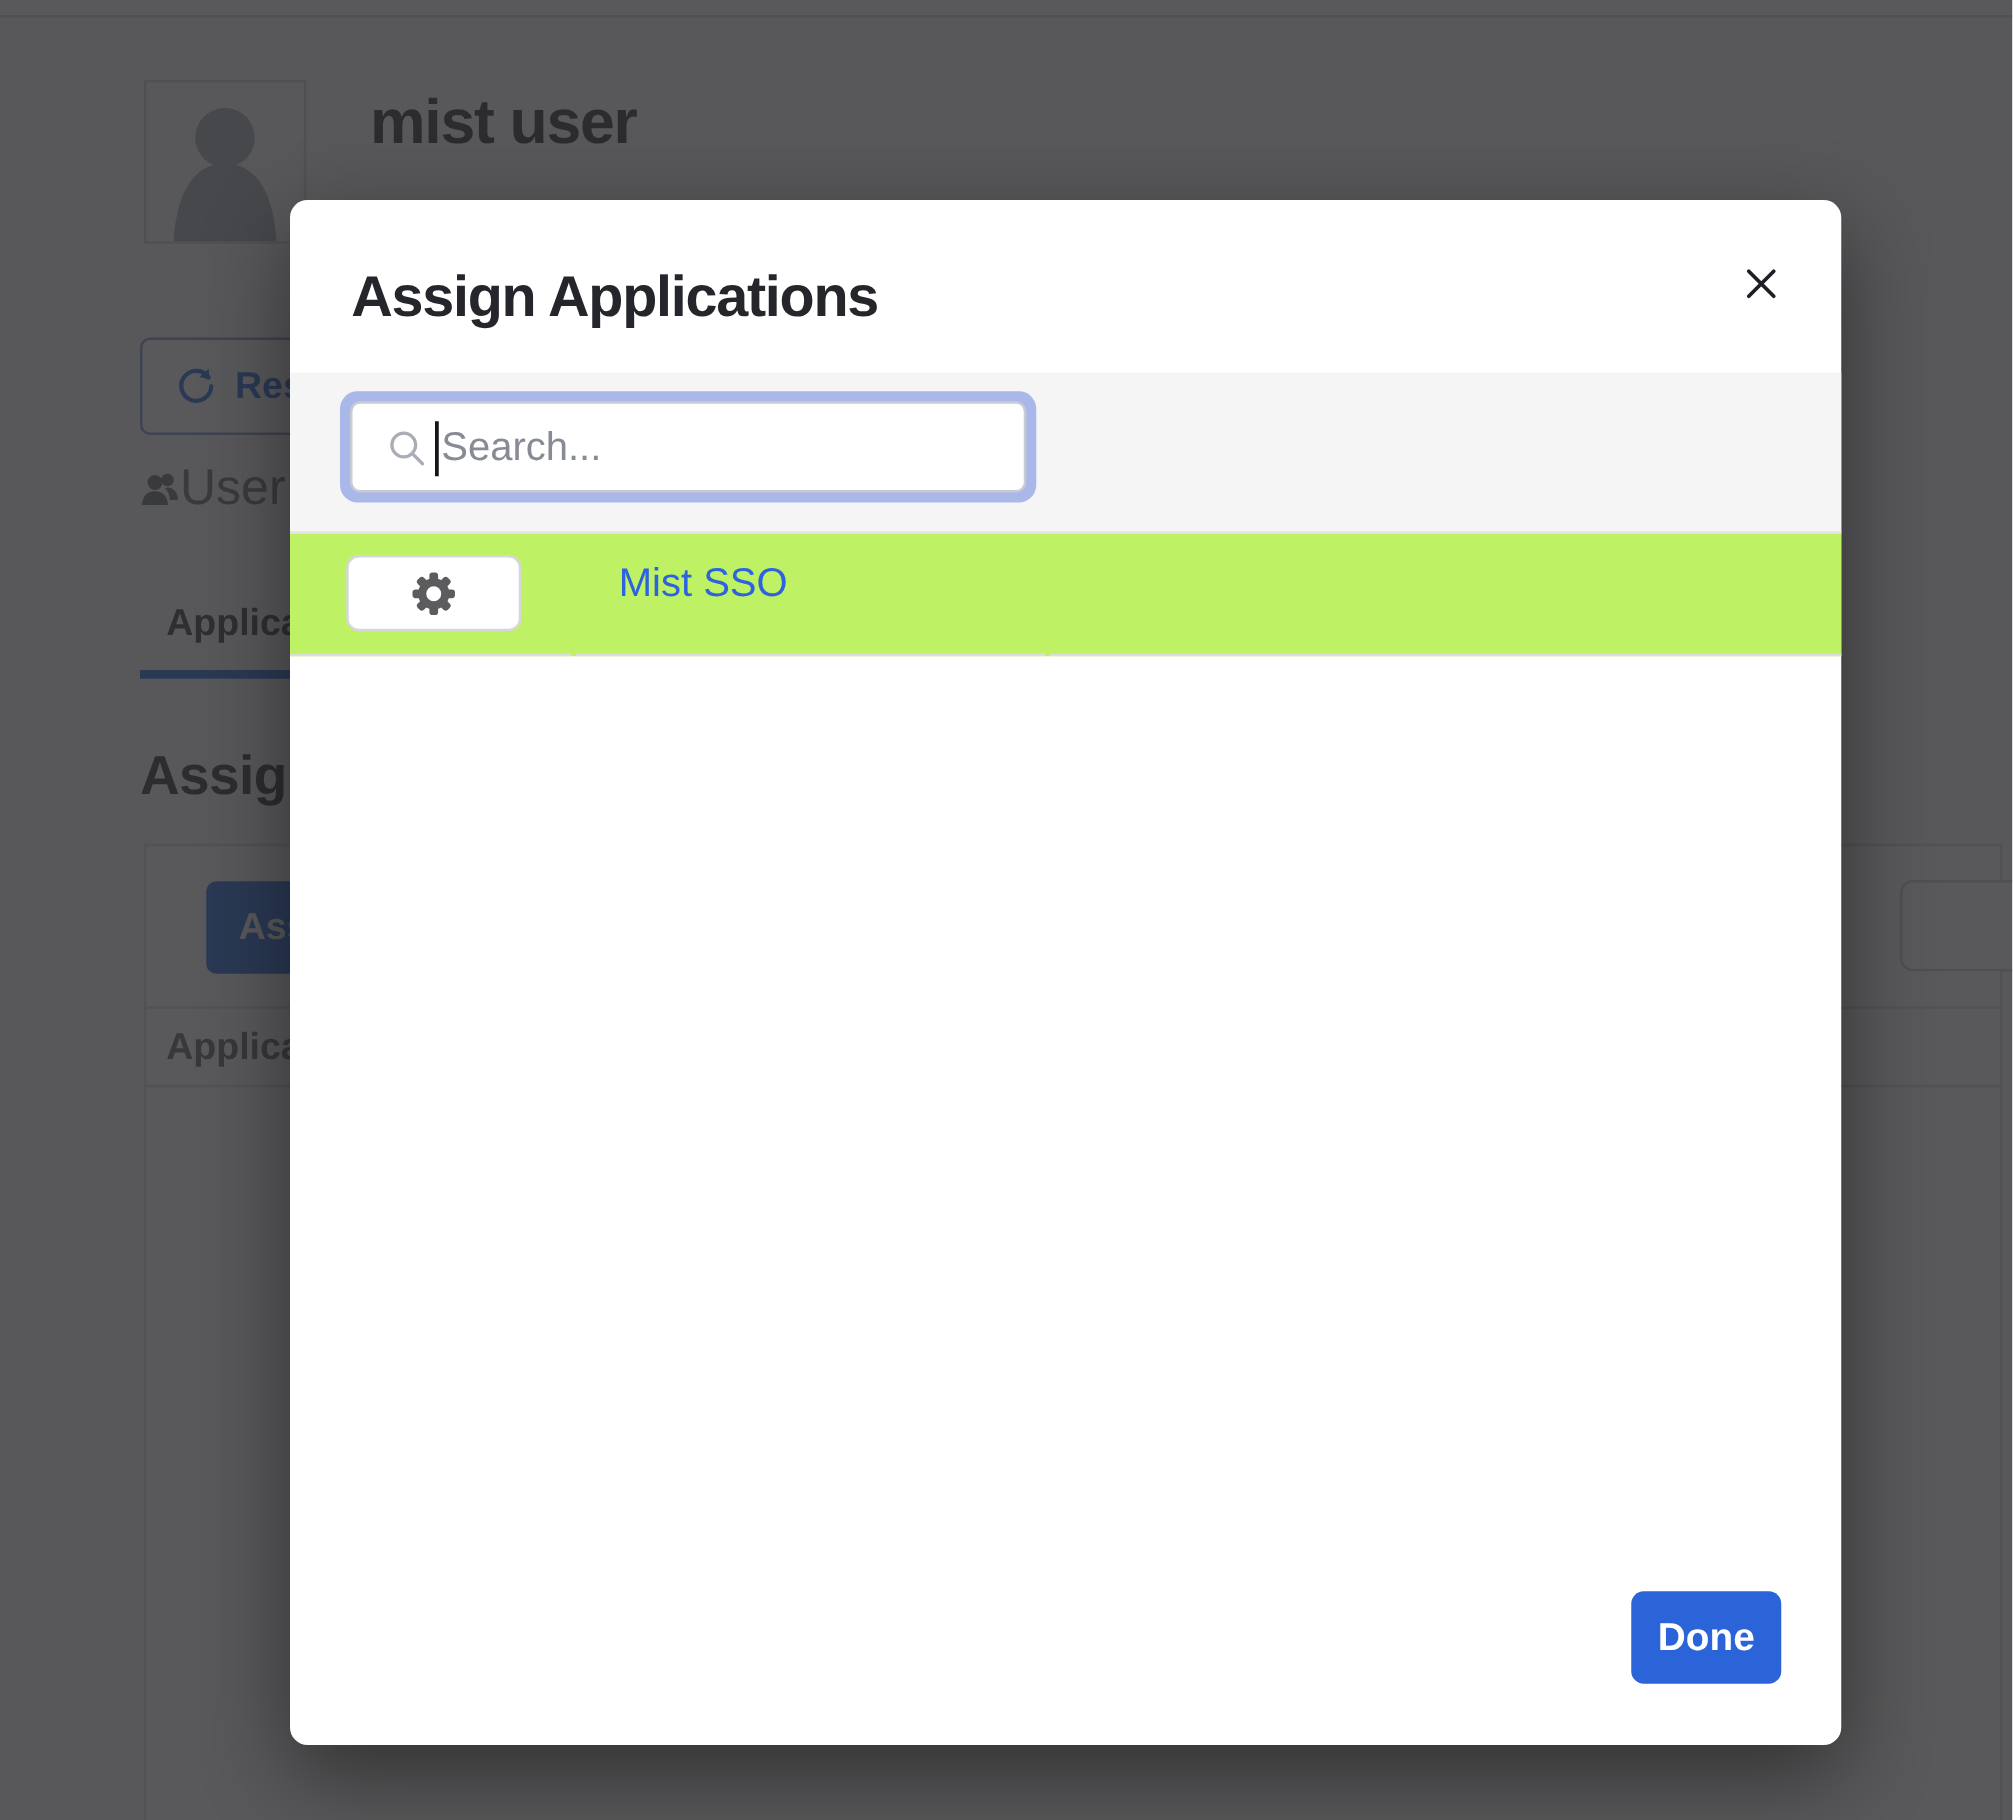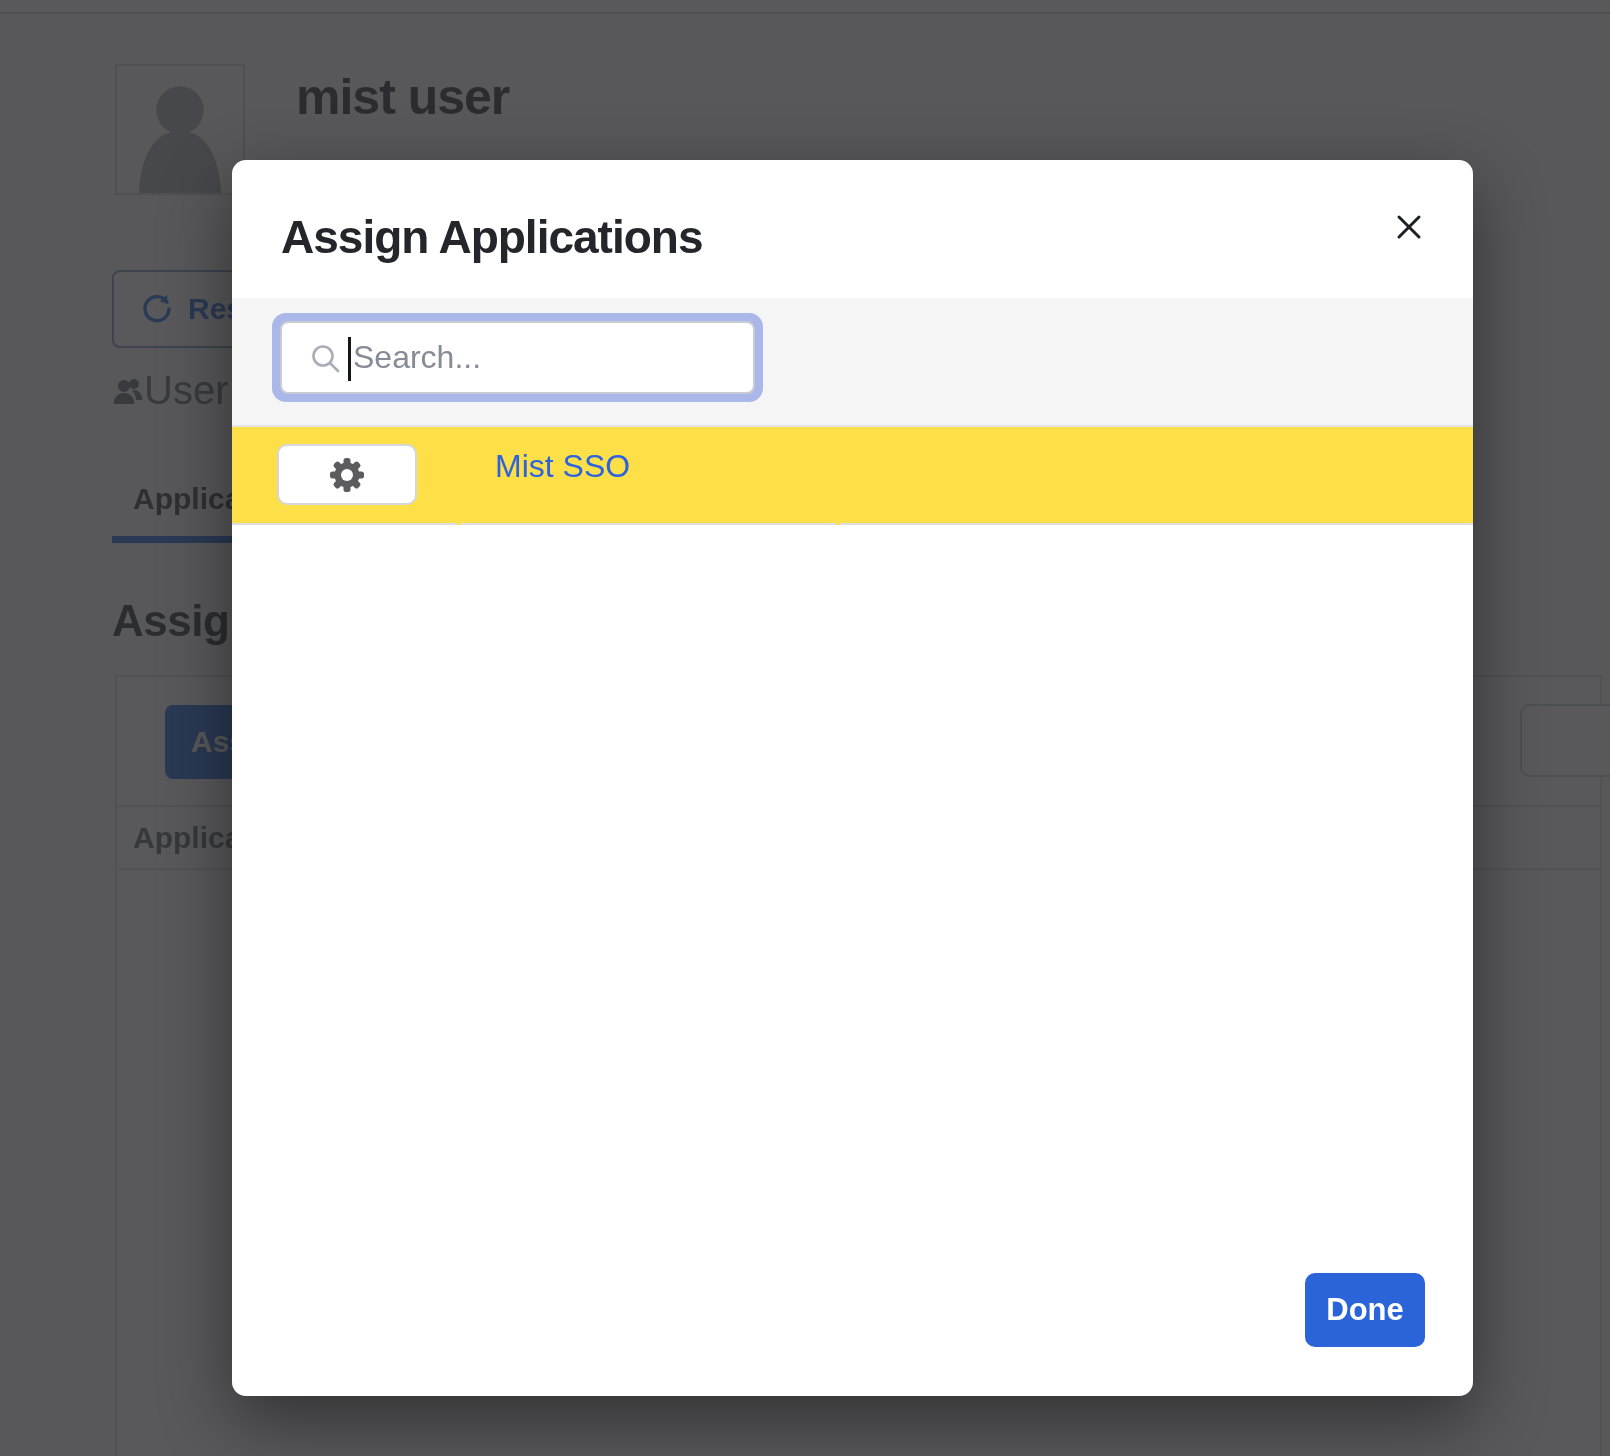--- a/index.html
+++ b/index.html
@@ -91,21 +91,21 @@
   .modal-close{
     position:absolute; left:1152px; top:42px; width:50px; height:50px;
     background:none; border:none; cursor:pointer;
     display:flex; align-items:center; justify-content:center;
   }
   .search-band{
     position:absolute; left:0; top:138px; width:100%; height:129px;
     background:#f5f5f6; border-bottom:2px solid #e3e4e8;
   }
   .search-wrap{
-    position:absolute; left:40px; top:15px; width:491px; height:89px;
+    position:absolute; left:40px; top:15px; width:557px; height:89px;
     background:#a9b7e9; border-radius:14px; padding:8px;
   }
   .search-inner{
     position:relative; width:100%; height:100%;
     background:#ffffff; border:2px solid #c9cbd4; border-radius:8px;
   }
   .search-inner svg{ position:absolute; left:27px; top:19px; }
   .search-input{
     position:absolute; inset:0; width:100%; height:100%;
     border:none; outline:none; background:transparent;
@@ -114,21 +114,21 @@
   }
   .search-input::placeholder{ color:#868b96; opacity:1; }
   .search-caret{
     position:absolute; left:66px; top:14px; width:3px; height:44px;
     background:#15161a; animation:blink 1.1s step-end infinite;
   }
   @keyframes blink { 50% { opacity:0; } }
 
   .app-row{
     position:absolute; left:0; top:267px; width:100%; height:98px;
-    background:#fde047;
+    background:#bef264;
   }
   .row-border{ position:absolute; bottom:0; height:2px; background:#dcdde1; }
   .row-border.b1{ left:0; width:225px; }
   .row-border.b2{ left:229px; width:375px; }
   .row-border.b3{ left:608px; width:633px; }
   .gear-btn{
     position:absolute; left:45px; top:17px; width:140px; height:61px;
     background:#ffffff; border:2px solid #d5d7dc; border-radius:10px;
     display:flex; align-items:center; justify-content:center; cursor:pointer;
   }

